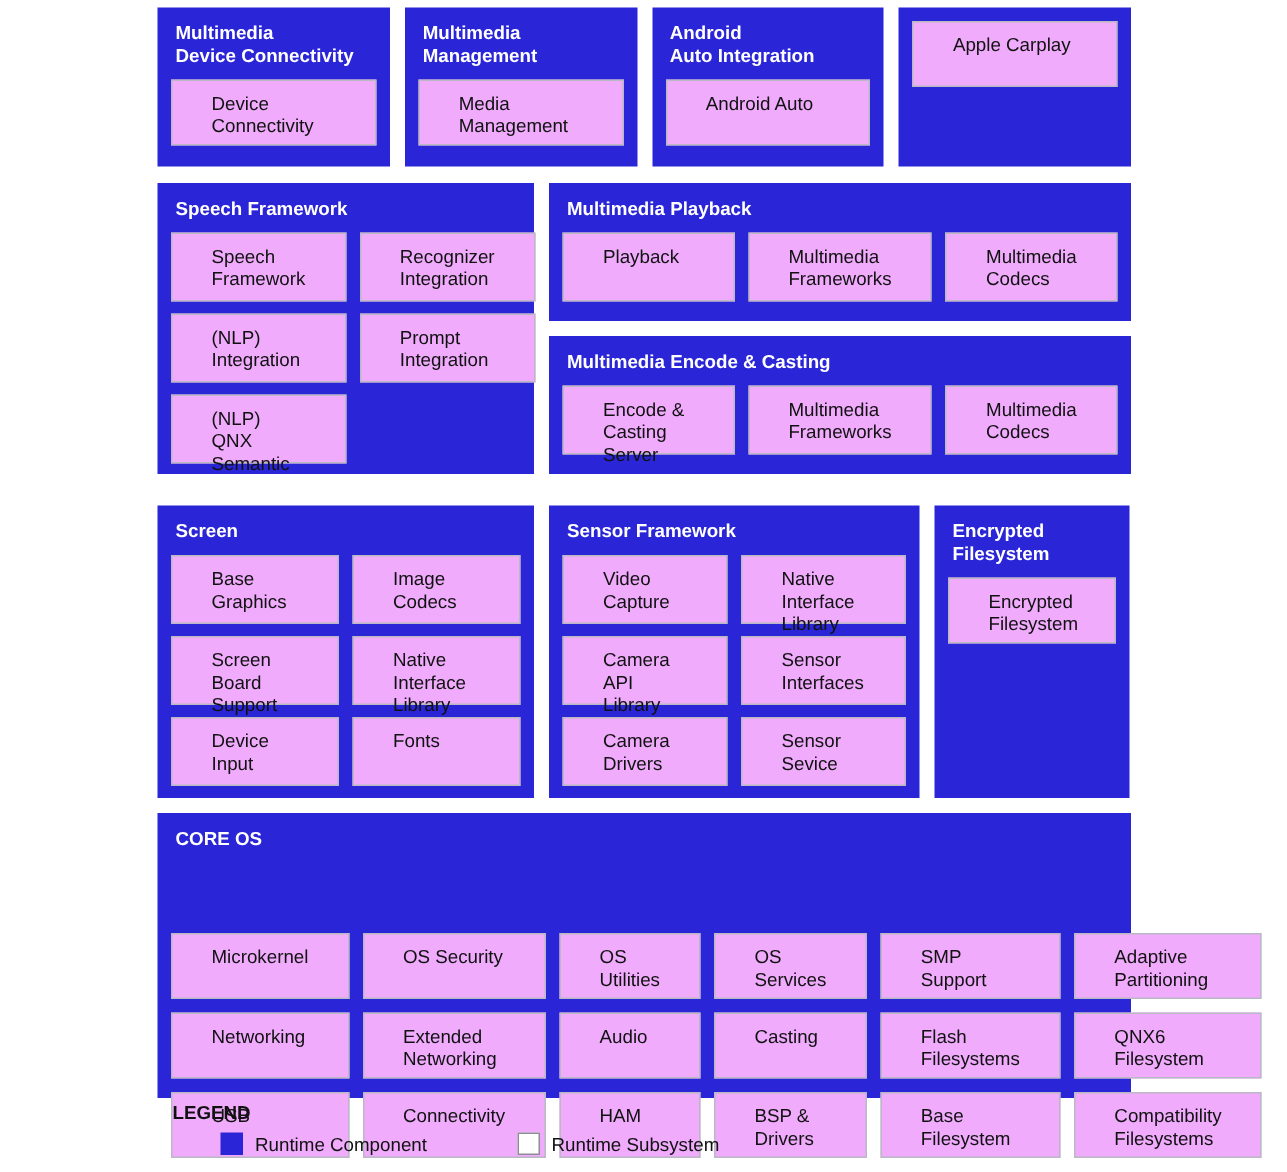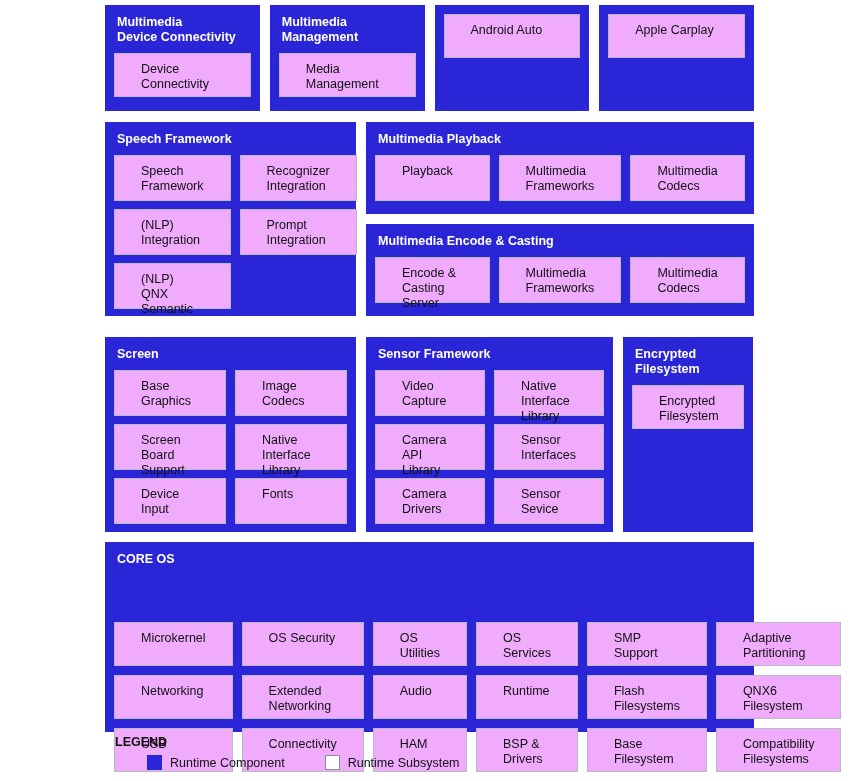--- a/index.html
+++ b/index.html
@@ -116,21 +116,21 @@
   }
   #legend-items {
     display: flex;
     align-items: center;
     padding-left: 32px;
   }
   .legend-item {
     display: flex;
     align-items: center;
   }
-  .legend-item + .legend-item { margin-left: 40px; justify-content: space-between; }
+  .legend-item + .legend-item { margin-left: 60px; justify-content: space-between; }
   .swatch {
     width: 15px;
     height: 15px;
     box-sizing: border-box;
     margin-right: 8px;
   }
   .swatch.component { background: #2A25D6; }
   .swatch.subsystem { background: #ffffff; border: 1px solid #8d8d96; }
   .legend-label { color: #111111; font-size: 12.5px; }
 </style>
@@ -149,20 +149,22 @@
     </div>
 
     <div class="panel">
       <div class="panel-title">Multimedia
 Management</div>
       <div class="sub">Media
 Management</div>
     </div>
 
     <div class="panel">
+      <div class="panel-title">Android
+Auto Integration</div>
       <div class="sub">Android Auto</div>
     </div>
 
     <div class="panel">
       <div class="sub">Apple Carplay</div>
     </div>
 
   </div>
 
   <div class="row" id="row2">
@@ -261,21 +263,21 @@
       <div class="sub">OS Utilities</div>
       <div class="sub">OS Services</div>
       <div class="sub">SMP
 Support</div>
       <div class="sub">Adaptive
 Partitioning</div>
       <div class="sub">Networking</div>
       <div class="sub">Extended
 Networking</div>
       <div class="sub">Audio</div>
-      <div class="sub">Runtime</div>
+      <div class="sub">Casting</div>
       <div class="sub">Flash
 Filesystems</div>
       <div class="sub">QNX6
 Filesystem</div>
       <div class="sub">USB</div>
       <div class="sub">Connectivity</div>
       <div class="sub">HAM</div>
       <div class="sub">BSP &amp;
 Drivers</div>
       <div class="sub">Base

